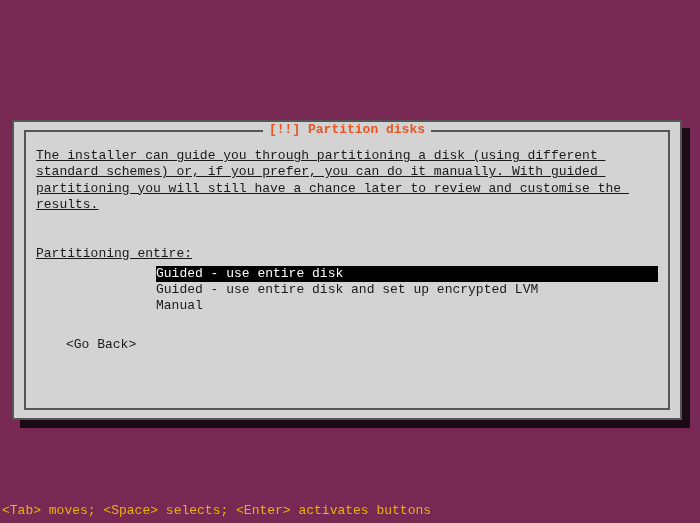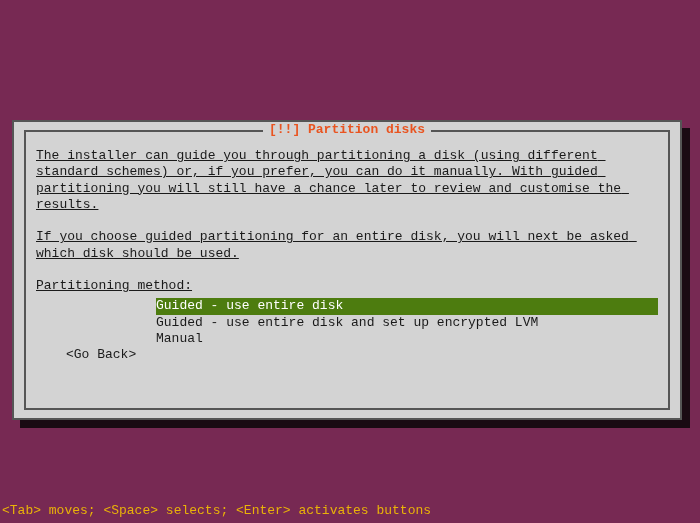--- a/index.html
+++ b/index.html
@@ -61,24 +61,25 @@
       text-decoration: underline;
     }
     .options {
       margin-top: 4px;
       margin-left: 120px;
     }
     .option {
       white-space: pre;
     }
     .option.selected {
-      background: #4d7c0f;
+      background: #000000;
       color: #ffffff;
     }
     .go-back {
+      margin-top: 22px;
       margin-left: 30px;
     }
     .footer {
       position: absolute;
       bottom: 4px;
       left: 2px;
       color: #eab308;
       white-space: pre;
     }
   </style>
@@ -88,23 +89,22 @@
 <div class="dialog-shadow"></div>
 
 <div class="dialog">
   <div class="dialog-inner">
     <div class="title-wrap">
       <span class="title">[!!] Partition disks</span>
     </div>
 
     <div class="body-text">The installer can guide you through partitioning a disk (using different standard schemes) or, if you prefer, you can do it manually. With guided partitioning you will still have a chance later to review and customise the results.</div>
     <br>
-    <div class="body-text">If you choose guided partitioning for an entire disk, you will next be asked which disk should be used.</div>
     <br>
-    <div class="body-text">Partitioning method:</div>
+    <div class="body-text">Partitioning entire:</div>
 
     <div class="options">
       <div class="option selected"><span>Guided - use entire disk</span>                                             </div>
       <div class="option"><span>Guided - use entire disk and set up encrypted LVM</span></div>
       <div class="option"><span>Manual</span></div>
     </div>
 
     <div class="go-back">&lt;Go Back&gt;</div>
   </div>
 </div>

